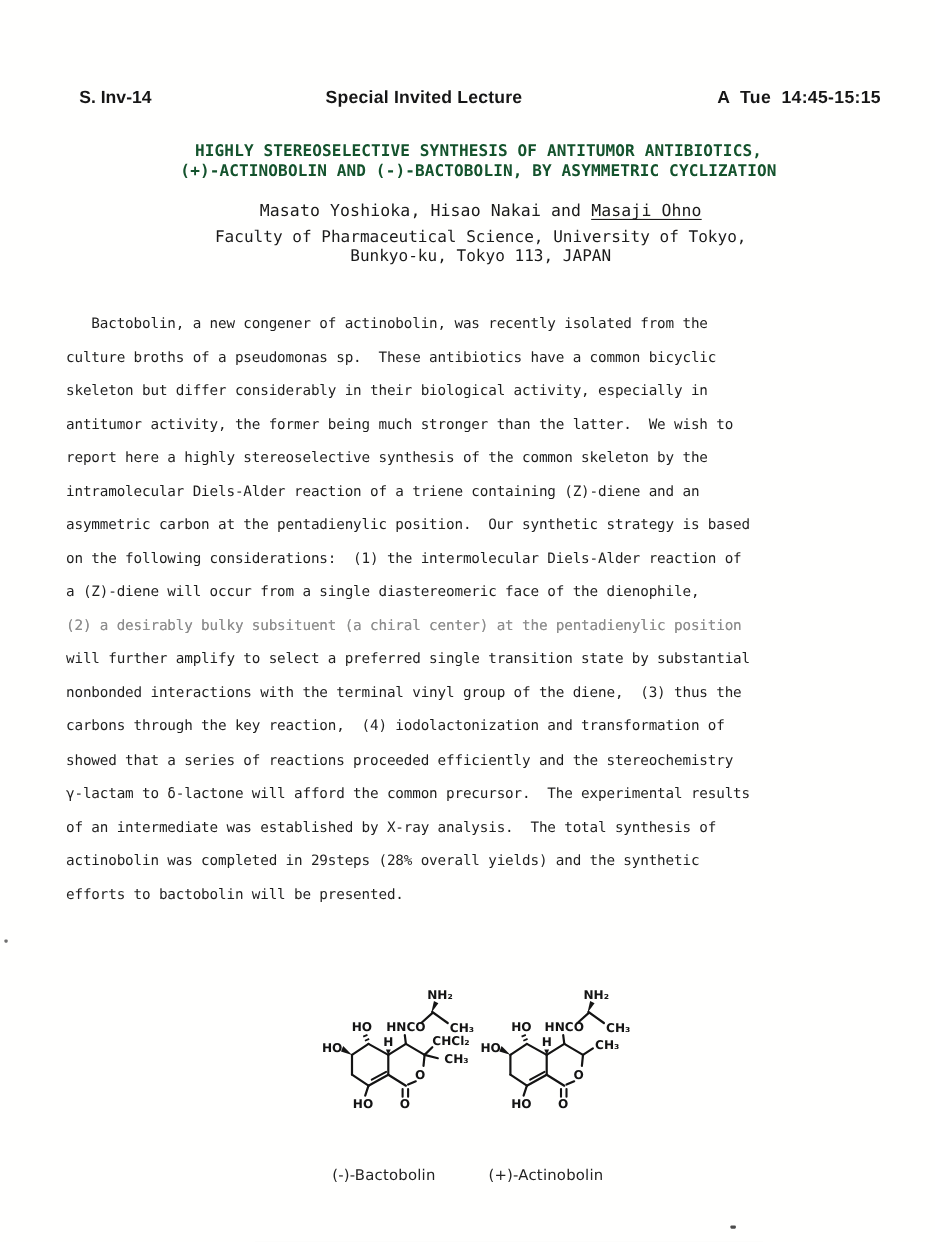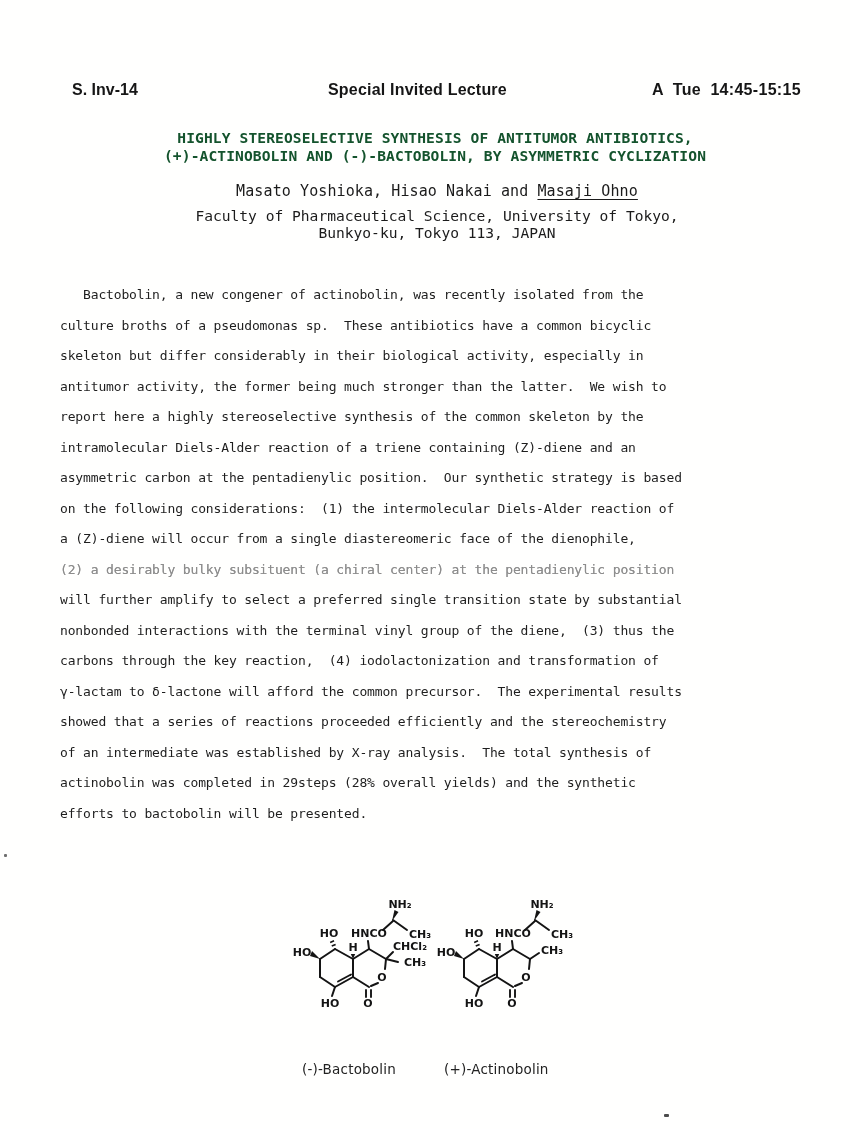--- a/index.html
+++ b/index.html
@@ -9,21 +9,21 @@
     background:#fffffe;
     font-family:"DejaVu Sans Mono",monospace;
     color:#1d1d1d;
     overflow:hidden;
     margin:0 auto;
   }
   
   .hdr{position:absolute;top:81px;left:0;width:850px;height:20px;
        font-family:Liberation Sans, sans-serif;font-weight:600;font-size:16px;color:#161616;}
   .hdr .code{position:absolute;left:72px;top:0;}
-  .hdr .type{position:absolute;left:296px;top:0;letter-spacing:0.2px;margin-left:32px;}
+  .hdr .type{position:absolute;left:296px;top:0;letter-spacing:0.2px;}
   .hdr .sched{position:absolute;left:652px;top:0;white-space:pre;letter-spacing:0.3px;}
   
   .title{position:absolute;top:129px;left:20px;width:830px;text-align:center;
          font-weight:bold;font-size:14.6px;line-height:17.5px;letter-spacing:0.1px;color:#14532d;}
   .title div{white-space:pre;}
   
   .authors{position:absolute;top:182px;left:24px;width:826px;text-align:center;
            font-size:15px;letter-spacing:0.1px;color:#1b1b1b;white-space:pre;}
   .authors .u{text-decoration:underline;text-underline-offset:3px;}
   
@@ -82,22 +82,22 @@
     <div>antitumor activity, the former being much stronger than the latter.  We wish to</div>
     <div>report here a highly stereoselective synthesis of the common skeleton by the</div>
     <div>intramolecular Diels-Alder reaction of a triene containing (Z)-diene and an</div>
     <div>asymmetric carbon at the pentadienylic position.  Our synthetic strategy is based</div>
     <div>on the following considerations:  (1) the intermolecular Diels-Alder reaction of</div>
     <div>a (Z)-diene will occur from a single diastereomeric face of the dienophile,</div>
     <div class="faded">(2) a desirably bulky subsituent (a chiral center) at the pentadienylic position</div>
     <div>will further amplify to select a preferred single transition state by substantial</div>
     <div>nonbonded interactions with the terminal vinyl group of the diene,  (3) thus the</div>
     <div>carbons through the key reaction,  (4) iodolactonization and transformation of</div>
+    <div>showed that a series of reactions proceeded efficiently and the stereochemistry</div>
     <div>γ-lactam to δ-lactone will afford the common precursor.  The experimental results</div>
-    <div>showed that a series of reactions proceeded efficiently and the stereochemistry</div>
     <div>of an intermediate was established by X-ray analysis.  The total synthesis of</div>
     <div>actinobolin was completed in 29steps (28% overall yields) and the synthetic</div>
     <div>efforts to bactobolin will be presented.</div>
   </div>
 
   <svg class="struct" style="left:284px;top:888px;" width="152" height="150" viewBox="0 0 152 150">
 
     <line x1="51" y1="61" x2="36" y2="71"></line>
     <line x1="36" y1="71" x2="36" y2="89"></line>
     <line x1="36" y1="89" x2="51" y2="99"></line>

